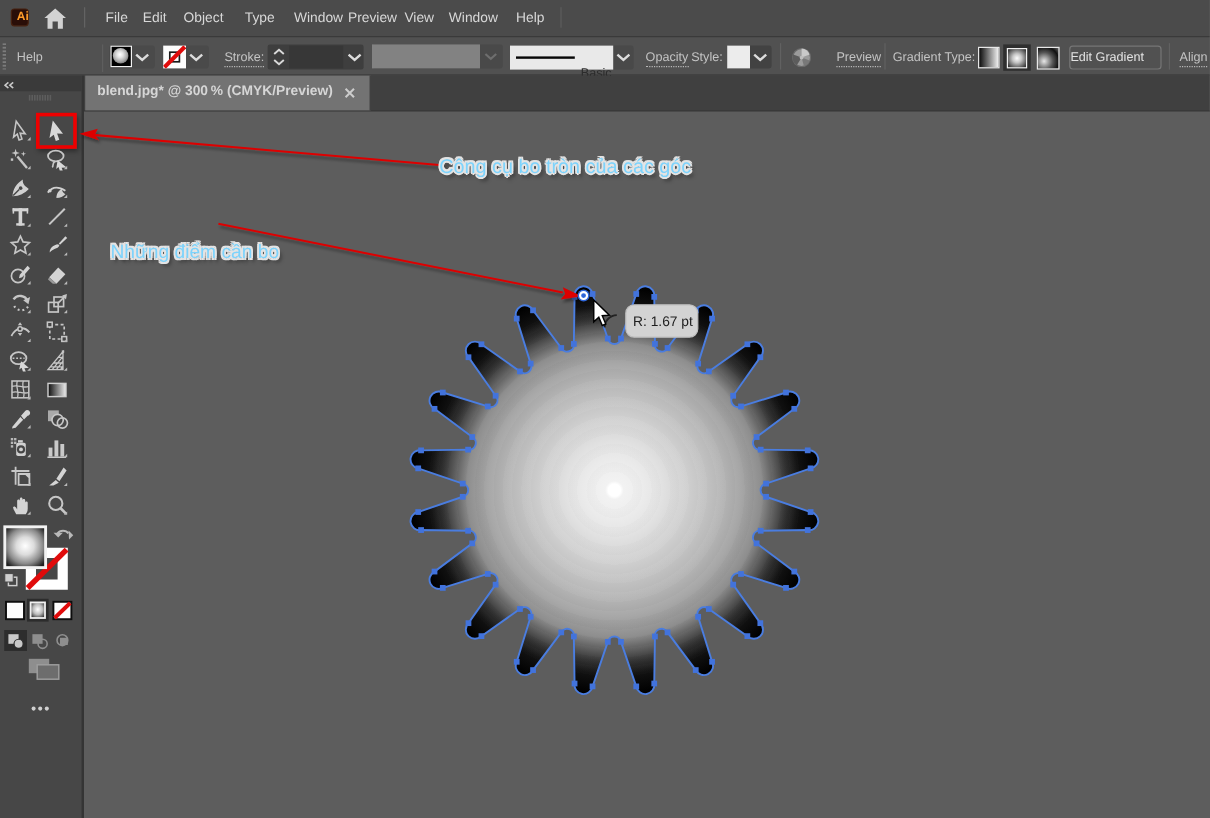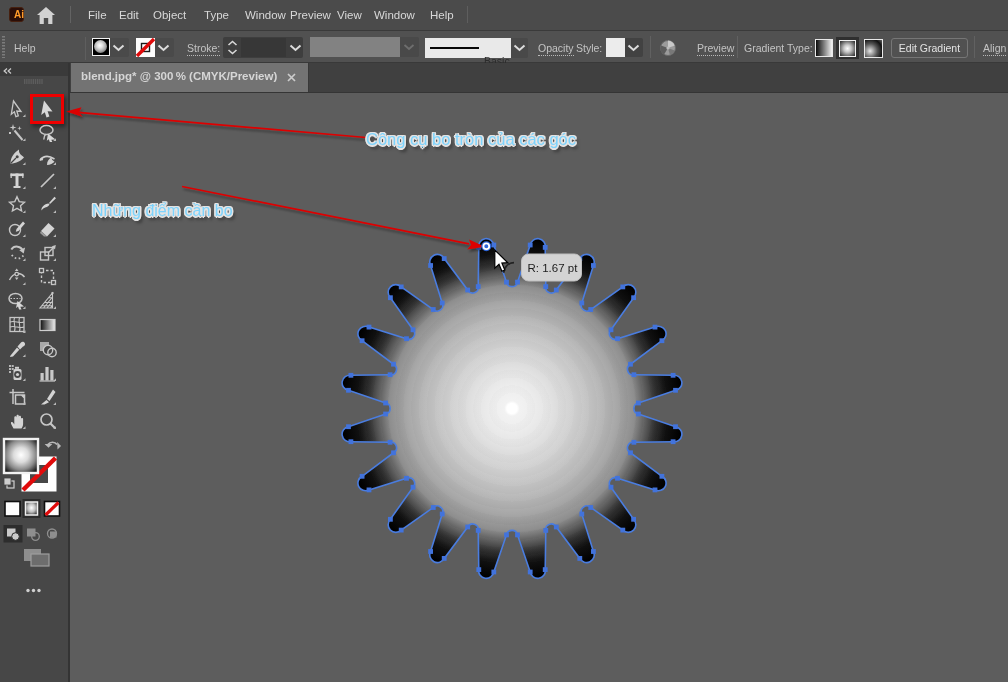--- a/index.html
+++ b/index.html
@@ -119,21 +119,21 @@
   </svg>
   <div class="lbl" style="left:697px;top:11px"><span class="dotted">Preview</span></div>
   <div class="sep" style="left:737px;top:5px;height:22px;background:#616161"></div>
   <div class="lbl" style="left:744px;top:11px">Gradient Type:</div>
 
   <div class="abs" style="left:815px;top:8px;width:18px;height:18px;border:1.5px solid #e8e8e8;background:linear-gradient(90deg,#0a0a0a,#f2f2f2)"></div>
   <div class="abs" style="left:836px;top:6px;width:23px;height:22px;background:#2f2f2f"></div>
   <div class="abs" style="left:839px;top:8.5px;width:17px;height:17px;border:1.5px solid #f0f0f0;background:radial-gradient(circle,#fdfdfd 0%,#c5c5c5 35%,#3a3a3a 90%)"></div>
   <div class="abs" style="left:864px;top:8px;width:19px;height:19px;border:1.5px solid #e8e8e8;background:radial-gradient(circle at 30% 65%,#e8e8e8 0%,#555 45%,#111 75%,#666 100%)"></div>
 
-  <div class="abs" style="left:891px;top:7px;width:77px;height:20px;border:1px solid #767676;border-radius:3px;color:#e3e3e3;font-size:10.5px;text-align:center;line-height:18px;white-space:nowrap">Edit Gradient</div>
+  <div class="abs" style="left:891px;top:7px;width:77px;height:20px;border:1px solid #767676;border-radius:3px;color:#e3e3e3;font-size:10.5px;text-align:left;line-height:18px;white-space:nowrap">Edit Gradient</div>
   <div class="sep" style="left:974px;top:5px;height:22px;background:#616161"></div>
   <div class="lbl" style="left:983px;top:11px"><span class="dotted">Align</span></div>
 </div>
 
 <div class="abs" id="tabbar">
   <div id="tab">
     <div style="position:absolute;left:10px;top:7px;font-size:11.5px;color:#d6d6d6;font-weight:bold">blend.jpg* @ 300 % (CMYK/Preview)</div>
     <svg style="position:absolute;left:215px;top:9px" width="11" height="11" viewBox="0 0 11 11">
         <path d="M2 2 L9 9 M9 2 L2 9" stroke="#cccccc" stroke-width="1.7"></path>
       </svg>

